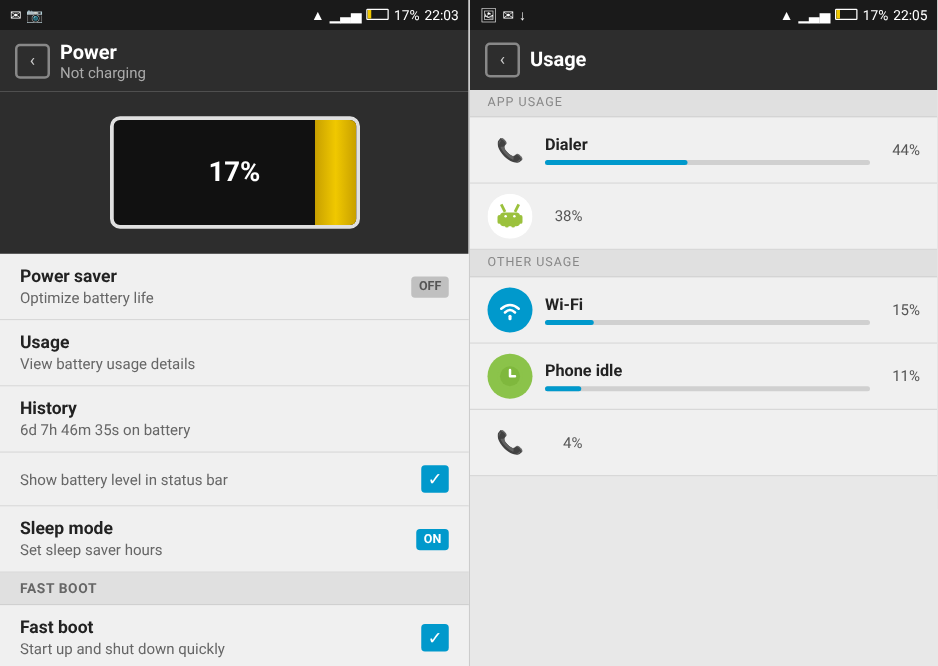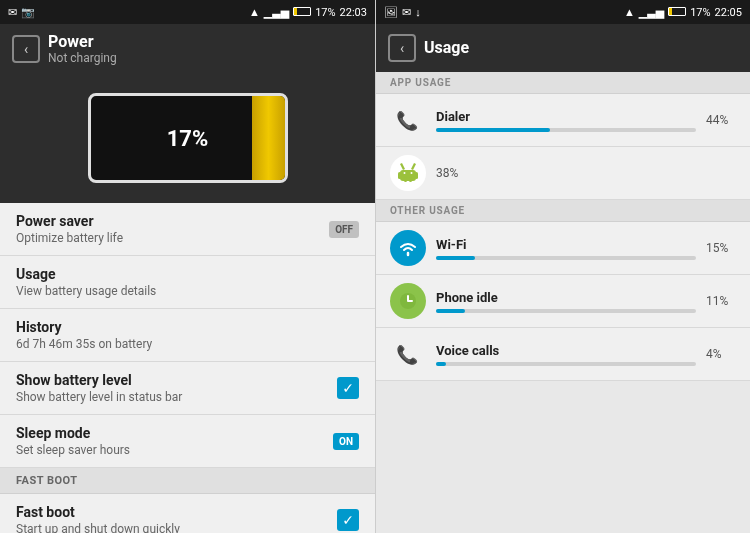--- a/index.html
+++ b/index.html
@@ -173,21 +173,21 @@
       letter-spacing: 0.5px;
       border-bottom: 1px solid #d0d0d0;
     }
 
     
     .usage-section-header {
       background: #e0e0e0;
       padding: 5px 14px;
       font-size: 10px;
       color: #888;
-      font-weight: bold;
+      font-weight: normal;
       letter-spacing: 0.8px;
       border-bottom: 1px solid #d0d0d0;
     }
 
     .usage-item {
       background: #f0f0f0;
       padding: 8px 14px;
       border-bottom: 1px solid #d8d8d8;
       display: flex;
       align-items: center;
@@ -206,21 +206,21 @@
     .usage-icon-phone { background: transparent; color: #4caf50; }
     .usage-icon-android { background: transparent; }
     .usage-icon-wifi { background: #0099cc; color: #fff; }
     .usage-icon-idle { background: #8bc34a; color: #fff; border-radius: 50%; }
     .usage-icon-voice { background: transparent; color: #4caf50; }
 
     .usage-info { flex: 1; }
     .usage-name { font-size: 13px; font-weight: bold; color: #222; }
     .usage-bar-container { height: 4px; background: #d0d0d0; border-radius: 2px; margin-top: 4px; }
     .usage-bar { height: 4px; background: #0099cc; border-radius: 2px; }
-    .usage-percent { font-size: 12px; color: #555; min-width: 30px; text-align: left; }
+    .usage-percent { font-size: 12px; color: #555; min-width: 30px; text-align: right; }
 
     
     .android-icon {
       width: 36px;
       height: 36px;
     }
     .battery-bar {
       display: inline-block;
       width: 18px;
       height: 9px;
@@ -295,21 +295,20 @@
 
     <div class="list-item">
       <div class="list-item-text">
         <div class="list-item-title">History</div>
         <div class="list-item-subtitle">6d 7h 46m 35s on battery</div>
       </div>
     </div>
 
     <div class="list-item">
       <div class="list-item-text">
-        <div class="list-item-title">Show battery level</div>
         <div class="list-item-subtitle">Show battery level in status bar</div>
       </div>
       <div class="checkbox-blue">
         <span>✓</span>
       </div>
     </div>
 
     <div class="list-item">
       <div class="list-item-text">
         <div class="list-item-title">Sleep mode</div>
@@ -425,23 +424,17 @@
         <div class="usage-name">Phone idle</div>
         <div class="usage-bar-container">
           <div class="usage-bar" style="width:11%"></div>
         </div>
       </div>
       <div class="usage-percent">11%</div>
     </div>
 
     <div class="usage-item">
       <div class="usage-icon usage-icon-voice">📞</div>
-      <div class="usage-info">
-        <div class="usage-name">Voice calls</div>
-        <div class="usage-bar-container">
-          <div class="usage-bar" style="width:4%"></div>
-        </div>
-      </div>
       <div class="usage-percent">4%</div>
     </div>
 
   </div>
 </div>
 
 </body></html>

